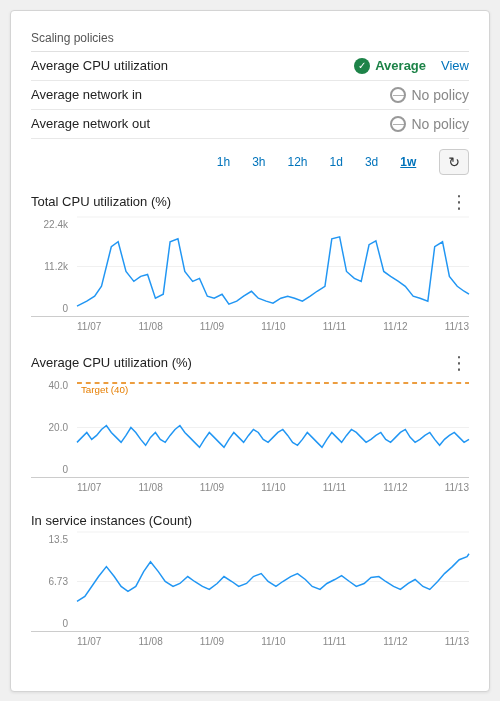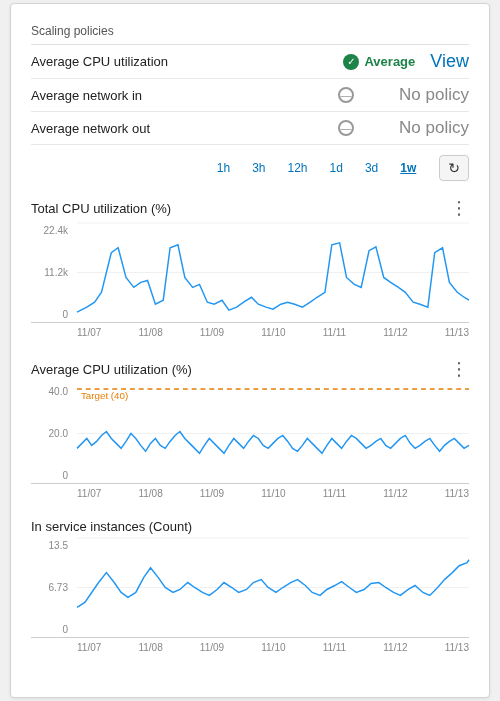--- a/index.html
+++ b/index.html
@@ -54,22 +54,21 @@
       align-items: center;
       gap: 5px;
     }
     .status-active {
       color: #1d8348;
       font-weight: 600;
       font-size: 13px;
     }
     .status-no-policy {
       color: #888;
-      font-size: 17px;
-      margin-left: 40px;
+      font-size: 14px;
     }
     .check-icon {
       width: 16px;
       height: 16px;
       border-radius: 50%;
       background: #1d8348;
       display: inline-flex;
       align-items: center;
       justify-content: center;
       color: white;
@@ -84,21 +83,21 @@
       align-items: center;
       justify-content: center;
       color: #999;
       font-size: 11px;
       line-height: 1;
     }
     .view-link {
       color: #0073bb;
       text-decoration: none;
       margin-left: 10px;
-      font-size: 18px;
+      font-size: 13px;
     }
     .time-controls {
       display: flex;
       align-items: center;
       justify-content: flex-end;
       gap: 12px;
       margin-bottom: 16px;
       margin-top: 4px;
     }
     .time-btn {

